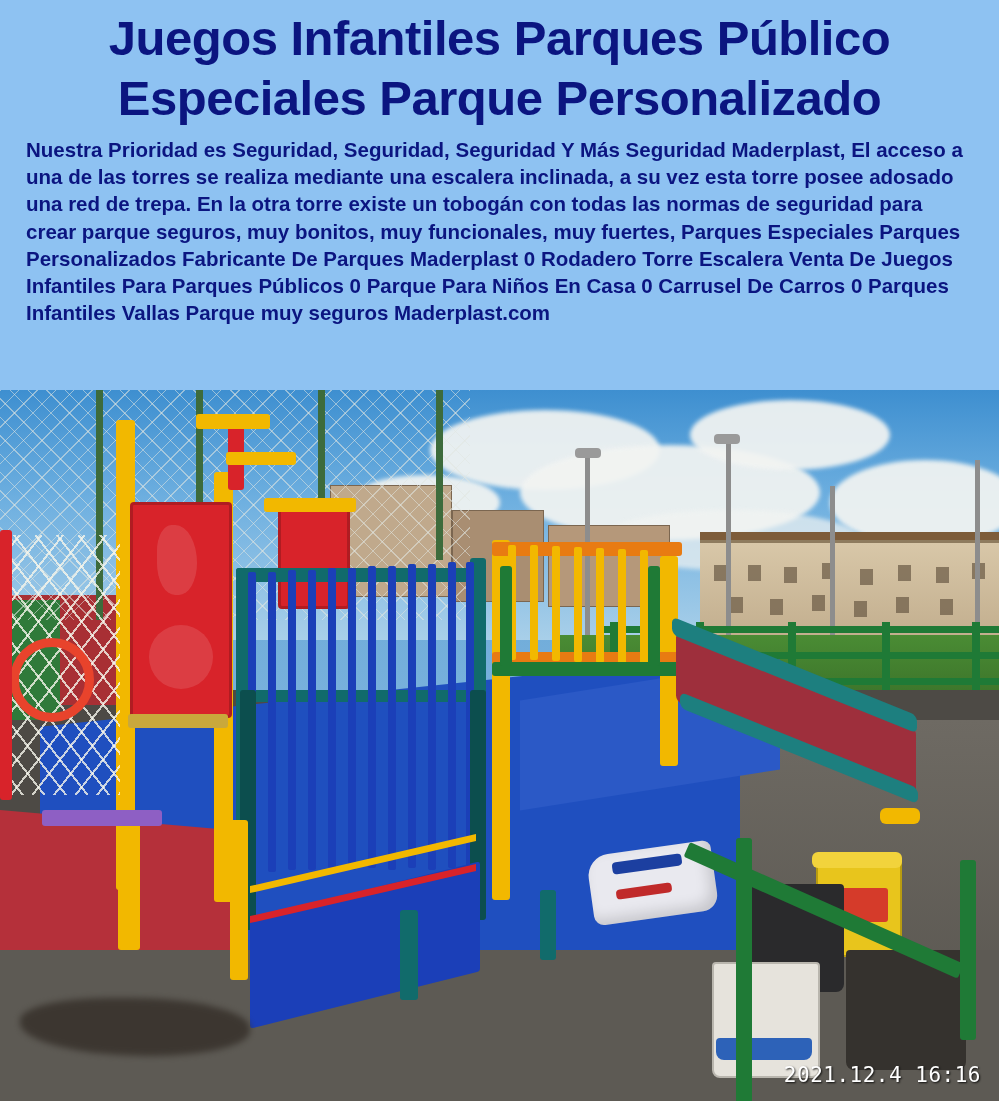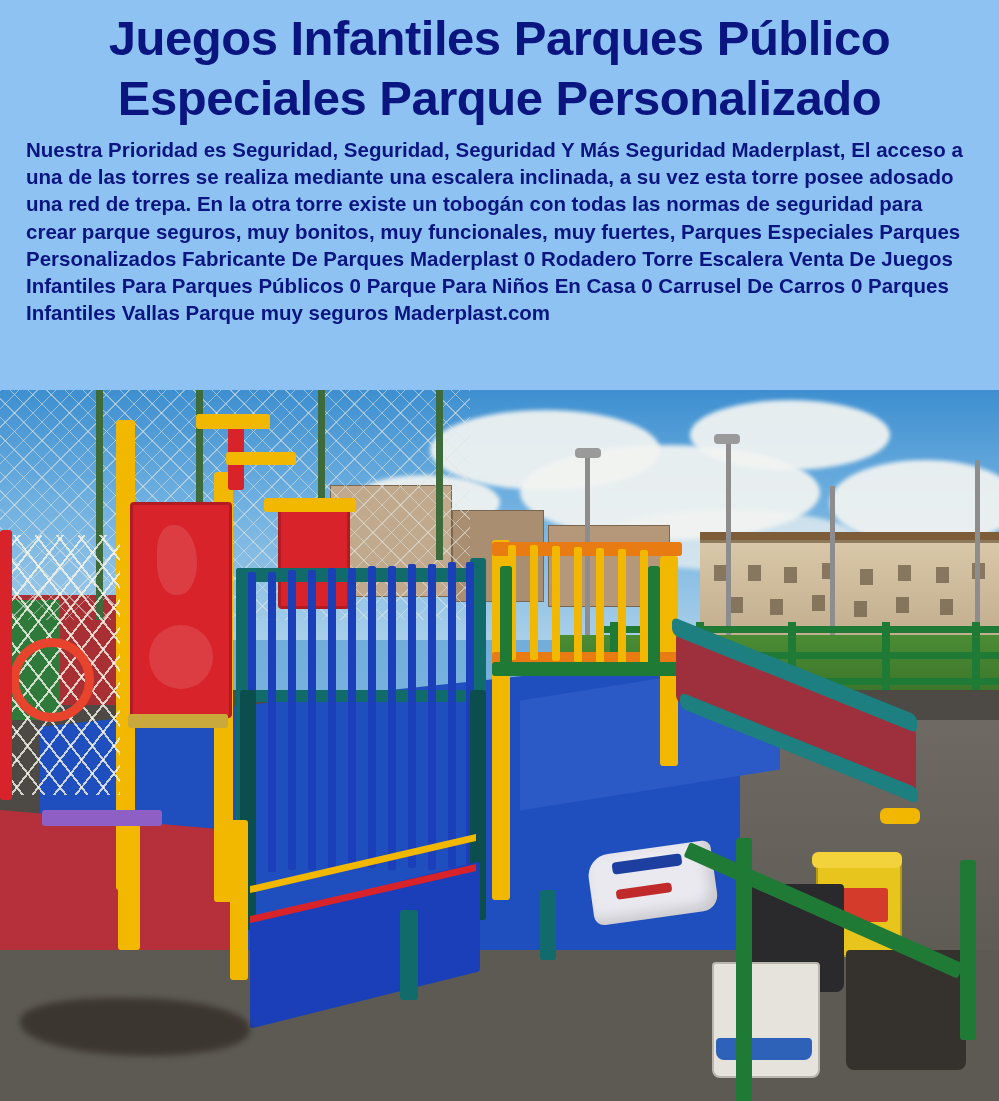--- a/index.html
+++ b/index.html
@@ -456,15 +456,16 @@
     <div class="bucket" style="left:712px;top:572px;width:104px;height:112px;background:#e6e3dc;border:2px solid #b9b6ae"></div>
     <div class="bucket" style="left:716px;top:648px;width:96px;height:22px;background:#2d62b8"></div>
     <div class="bucket" style="left:846px;top:560px;width:120px;height:120px;background:#35322e"></div>
 
     <div class="post green-p" style="left:690px;top:452px;width:300px;height:16px;transform:rotate(24deg);transform-origin:left top"></div>
     <div class="post green-p" style="left:736px;top:448px;width:16px;height:265px"></div>
     <div class="post green-p" style="left:960px;top:470px;width:16px;height:180px"></div>
 
     <div class="blur-blob"></div>
 
+    <div class="timestamp">2021.12.4 16:16</div>
   </div>
 
 </div>
 
 </body></html>

